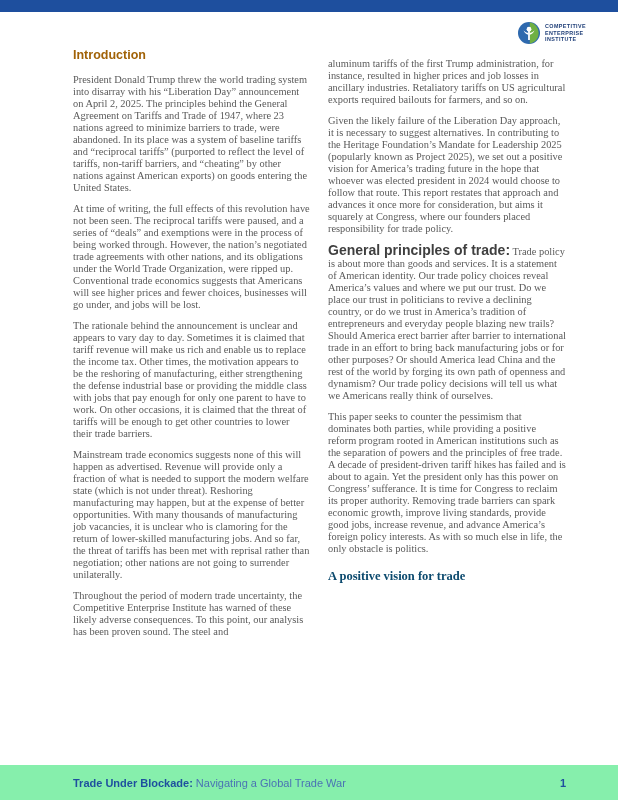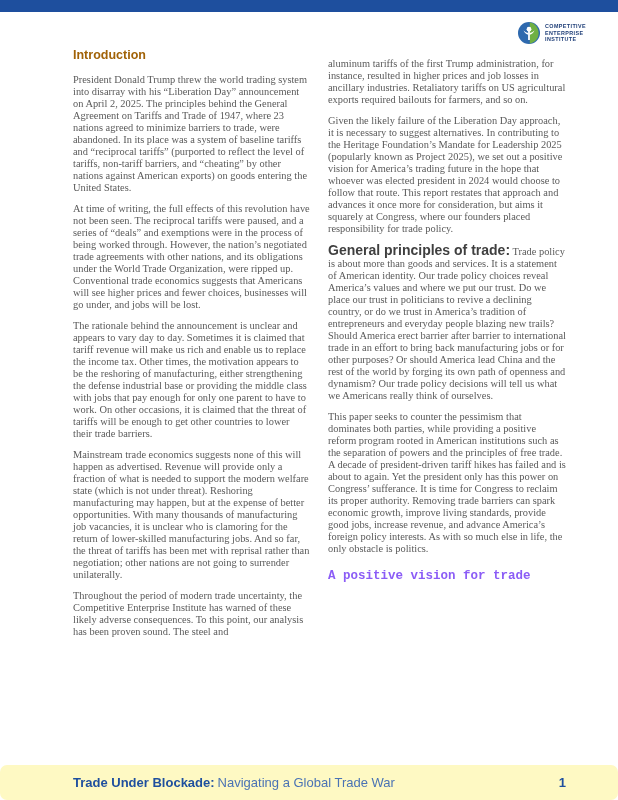--- a/index.html
+++ b/index.html
@@ -33,47 +33,46 @@
   }
   .col{width:238px;}
   .col-right{padding-top:10px;}
   h2.section-heading{
     font-family:"Liberation Sans", sans-serif;
     font-size:12.5px;line-height:14px;
     color:#a16207;
     margin:0 0 12px 0;
   }
   h2.section-heading2{
-    font-family:Liberation Mono, monospace;
+    font-family:Liberation Serif, serif;
     font-size:12.5px;line-height:14px;
-    color:#8b5cf6;
+    color:#0c4a6e;
     margin:14px 0 10px 0;
   }
   p.body-p{
     font-size:10.4px;line-height:12px;
     color:#5a5a5a;
     margin:0 0 9px 0;
     text-align:left;
   }
   .lead-bold{
     font-family:"Liberation Sans", sans-serif;
     font-weight:bold;color:#3f3f3f;
     font-size:14px;
   }
   .italic{}
   .footer{
     position:absolute;left:0;top:765px;
     width:618px;height:35px;
-    background:#fef9c3;
+    background:#86efac;
     display:flex;align-items:center;
     box-sizing:border-box;
     padding:0 52px 0 73px;
     font-family:"Liberation Sans", sans-serif;
-    font-size:13px;
-    border-radius:7px;
+    font-size:11px;
   }
   .footer .title-bold{font-weight:bold;color:#1e4f9e;}
   .footer .title-rest{color:#4a73b4;margin-left:3px;text-align:right;}
   .footer .page-num{margin-left:auto;font-weight:bold;color:#1e4f9e;}
 </style>
 </head>
 <body>
 
 <div class="page">
 

